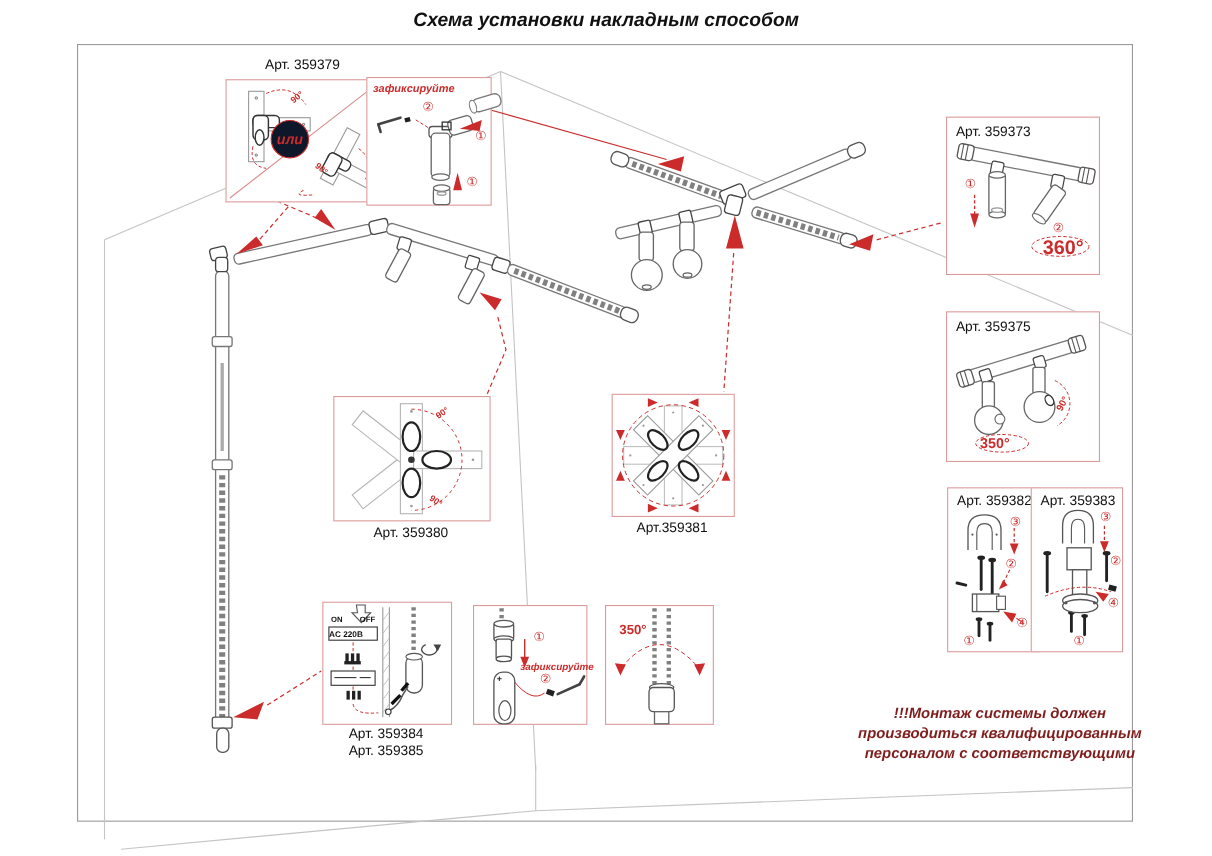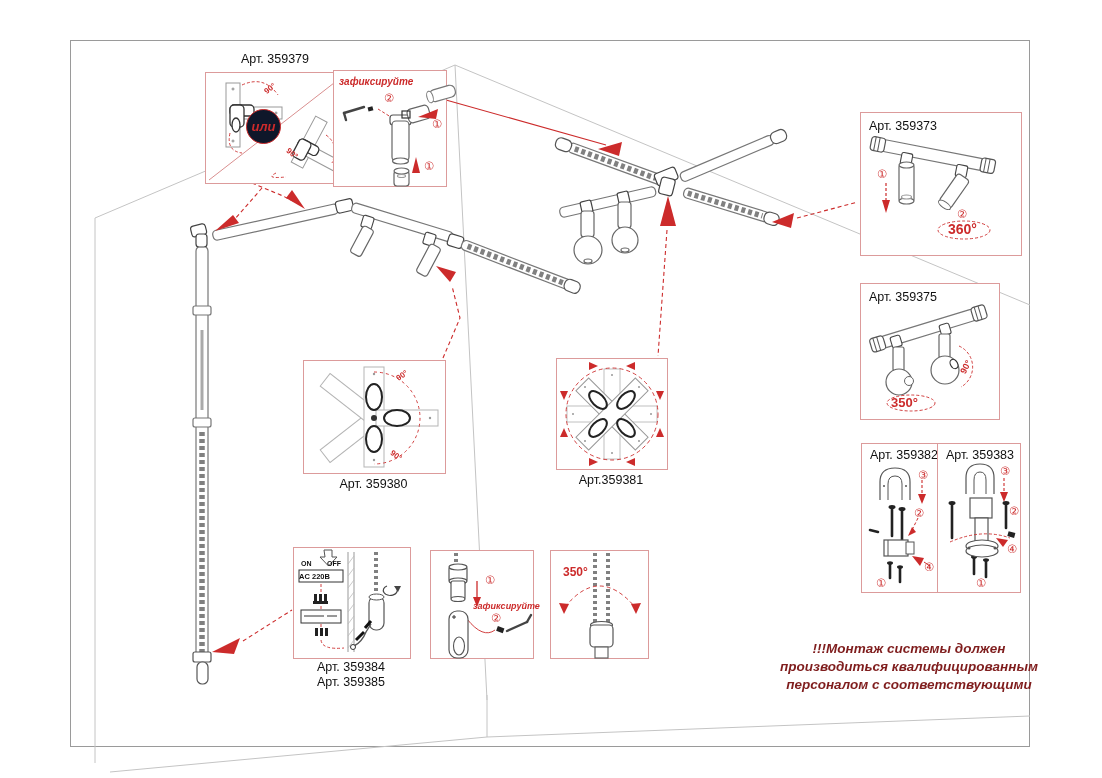--- a/index.html
+++ b/index.html
@@ -21,20 +21,21 @@
         color:#cc2b2b;font:bold italic 13px "Liberation Sans",sans-serif;}
   #warning{position:absolute;left:746px;top:640px;width:326px;text-align:center;
         font:bold italic 13.5px "Liberation Sans",sans-serif;line-height:18px;color:#7f1d1d;}
   svg.deco{position:absolute;left:0;top:0;overflow:visible;}
 </style>
 </head>
 <body>
 
 <div id="page">
 
+  <div id="title">Схема установки накладным способом</div>
   <div id="outer-border"></div>
 
   <svg class="deco" width="1102" height="778">
 
     <g stroke="#c4c4c4" fill="none" stroke-width="1">
       <path d="M95,218 L455,65"></path>
       <path d="M455,65 L1030,305"></path>
       <path d="M95,218 L95,763"></path>
       <path d="M455,65 L487,700"></path>
       <path d="M487,695 L487,737"></path>
@@ -201,21 +202,21 @@
         <ellipse cx="67.5" cy="105" rx="4" ry="1.5" stroke="#999"></ellipse>
       </g>
       <polygon points="82,86 78,102 86,102" fill="#cc2b2b"></polygon>
     </svg>
     <span class="redcap" style="left:5px;top:5px;">зафиксируйте</span>
     <span class="step" style="left:50px;top:22px;">②</span>
     <span class="step" style="left:98px;top:48px;">①</span>
     <span class="step" style="left:90px;top:90px;">①</span>
   </div>
 
-  <div class="box" style="left:860px;top:112px;width:138px;height:142px;padding-left:22px;">
+  <div class="box" style="left:860px;top:106px;width:138px;height:142px;">
     <svg class="deco" width="138" height="142">
       <g transform="translate(10,30) rotate(11)">
         <rect x="10" y="-6" width="106" height="12" rx="5" fill="#fff" stroke="#777" stroke-width="1.2"></rect>
         <rect x="0" y="-7" width="14" height="14" rx="3" fill="#fff" stroke="#555" stroke-width="1.2"></rect>
         <line x1="4" y1="-7" x2="4" y2="7" stroke="#555"></line>
           <line x1="8" y1="-7" x2="8" y2="7" stroke="#555"></line>
         <rect x="112" y="-7" width="14" height="14" rx="3" fill="#fff" stroke="#555" stroke-width="1.2"></rect>
         <line x1="116" y1="-7" x2="116" y2="7" stroke="#555"></line>
           <line x1="120" y1="-7" x2="120" y2="7" stroke="#555"></line>
       </g>
@@ -231,21 +232,21 @@
         <rect x="-7" y="0" width="14" height="34" rx="3" fill="#fff" stroke="#666" stroke-width="1.2"></rect>
         <ellipse cx="0" cy="34" rx="7" ry="3" fill="#fff" stroke="#666" stroke-width="1"></ellipse>
       </g>
       <line x1="25" y1="70" x2="25" y2="88" stroke="#cc2b2b" stroke-width="1.2" stroke-dasharray="3 2"></line>
       <polygon points="25,100 21,87 29,87" fill="#cc2b2b"></polygon>
       <ellipse cx="103" cy="117" rx="26" ry="9" fill="none" stroke="#cc2b2b" stroke-width="0.9" stroke-dasharray="3 2"></ellipse>
     </svg>
     <span class="artlabel-in" style="left:8px;top:6px;">Арт. 359373</span>
     <span class="step" style="left:16px;top:56px;">①</span>
     <span class="step" style="left:96px;top:96px;">②</span>
-    <span class="angle" style="left:87px;top:108px;font-size:14px;">360°</span>
+    <span class="angle" style="left:87px;top:108px;font-size:18px;">360°</span>
   </div>
 
   <div class="box" style="left:860px;top:283px;width:138px;height:135px;">
     <svg class="deco" width="138" height="135">
       <g transform="translate(10,62) rotate(-17)">
         <rect x="10" y="-6" width="100" height="12" rx="5" fill="#fff" stroke="#777" stroke-width="1.2"></rect>
         <rect x="0" y="-7" width="14" height="14" rx="3" fill="#fff" stroke="#555" stroke-width="1.2"></rect>
         <line x1="4" y1="-7" x2="4" y2="7" stroke="#555"></line>
           <line x1="8" y1="-7" x2="8" y2="7" stroke="#555"></line>
         <rect x="106" y="-7" width="14" height="14" rx="3" fill="#fff" stroke="#555" stroke-width="1.2"></rect>

